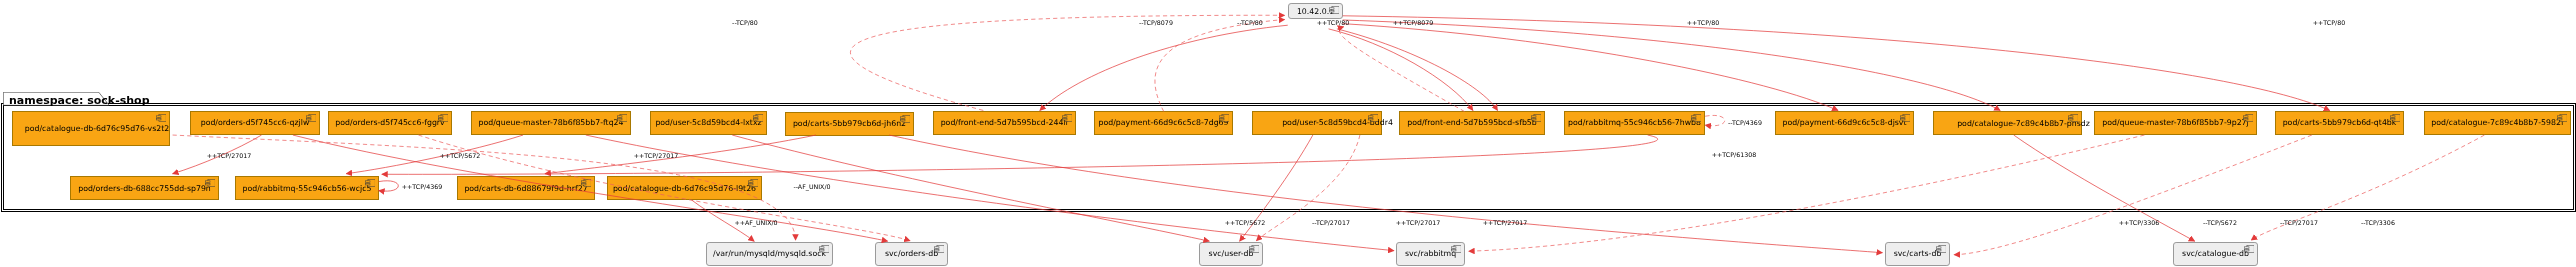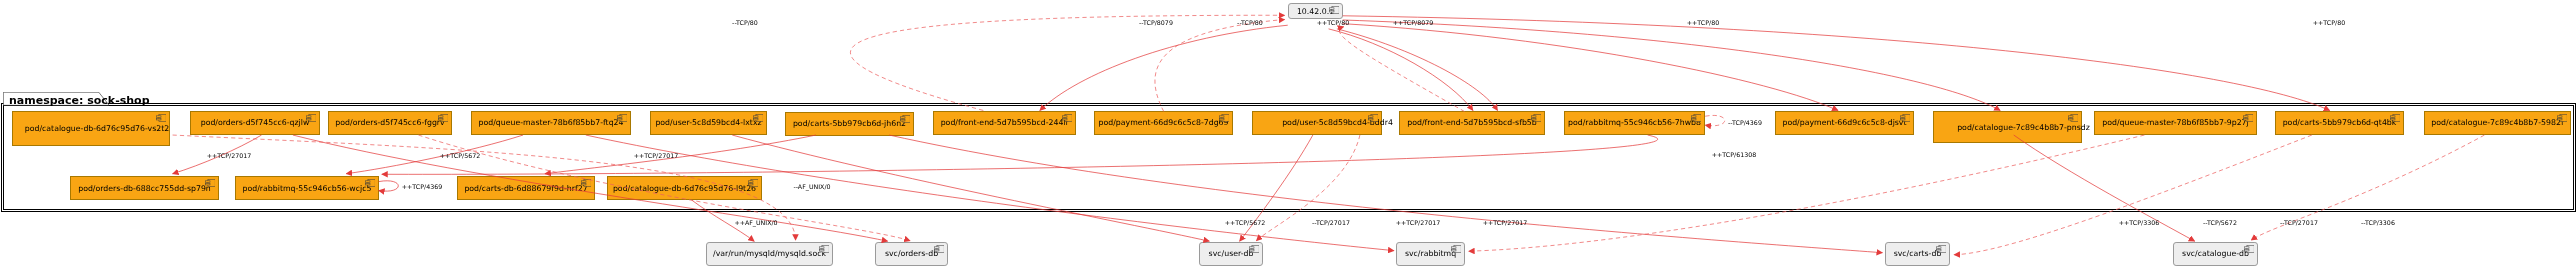--- a/index.html
+++ b/index.html
@@ -131,21 +131,21 @@
         <span class="nlabel">pod/rabbitmq-55c946cb56-7hwb8</span>
       </div>
       <div class="node pod" style="left: 1775px; top: 111px; width: 139px; height: 23.5px;">
         <svg class="cicon" width="10.5" height="7.8" viewBox="0 0 20 15">
           <rect x="5.5" y="0.5" width="14" height="14" fill="#F9A513" stroke="#3d3d3d"></rect>
           <rect x="0.5" y="3.5" width="9" height="3" fill="#F9A513" stroke="#3d3d3d"></rect>
           <rect x="0.5" y="8.5" width="9" height="3" fill="#F9A513" stroke="#3d3d3d"></rect>
         </svg>
         <span class="nlabel">pod/payment-66d9c6c5c8-djsvt</span>
       </div>
-      <div class="node pod" style="left: 1933px; top: 111px; width: 149px; height: 32px; padding-left: 32px;">
+      <div class="node pod" style="left: 1933px; top: 111px; width: 149px; height: 24px; padding-left: 32px;">
         <svg class="cicon" width="10.5" height="7.8" viewBox="0 0 20 15">
           <rect x="5.5" y="0.5" width="14" height="14" fill="#F9A513" stroke="#3d3d3d"></rect>
           <rect x="0.5" y="3.5" width="9" height="3" fill="#F9A513" stroke="#3d3d3d"></rect>
           <rect x="0.5" y="8.5" width="9" height="3" fill="#F9A513" stroke="#3d3d3d"></rect>
         </svg>
         <span class="nlabel">pod/catalogue-7c89c4b8b7-pnsdz</span>
       </div>
       <div class="node pod" style="left: 2094px; top: 111px; width: 163px; height: 23.5px;">
         <svg class="cicon" width="10.5" height="7.8" viewBox="0 0 20 15">
           <rect x="5.5" y="0.5" width="14" height="14" fill="#F9A513" stroke="#3d3d3d"></rect>

